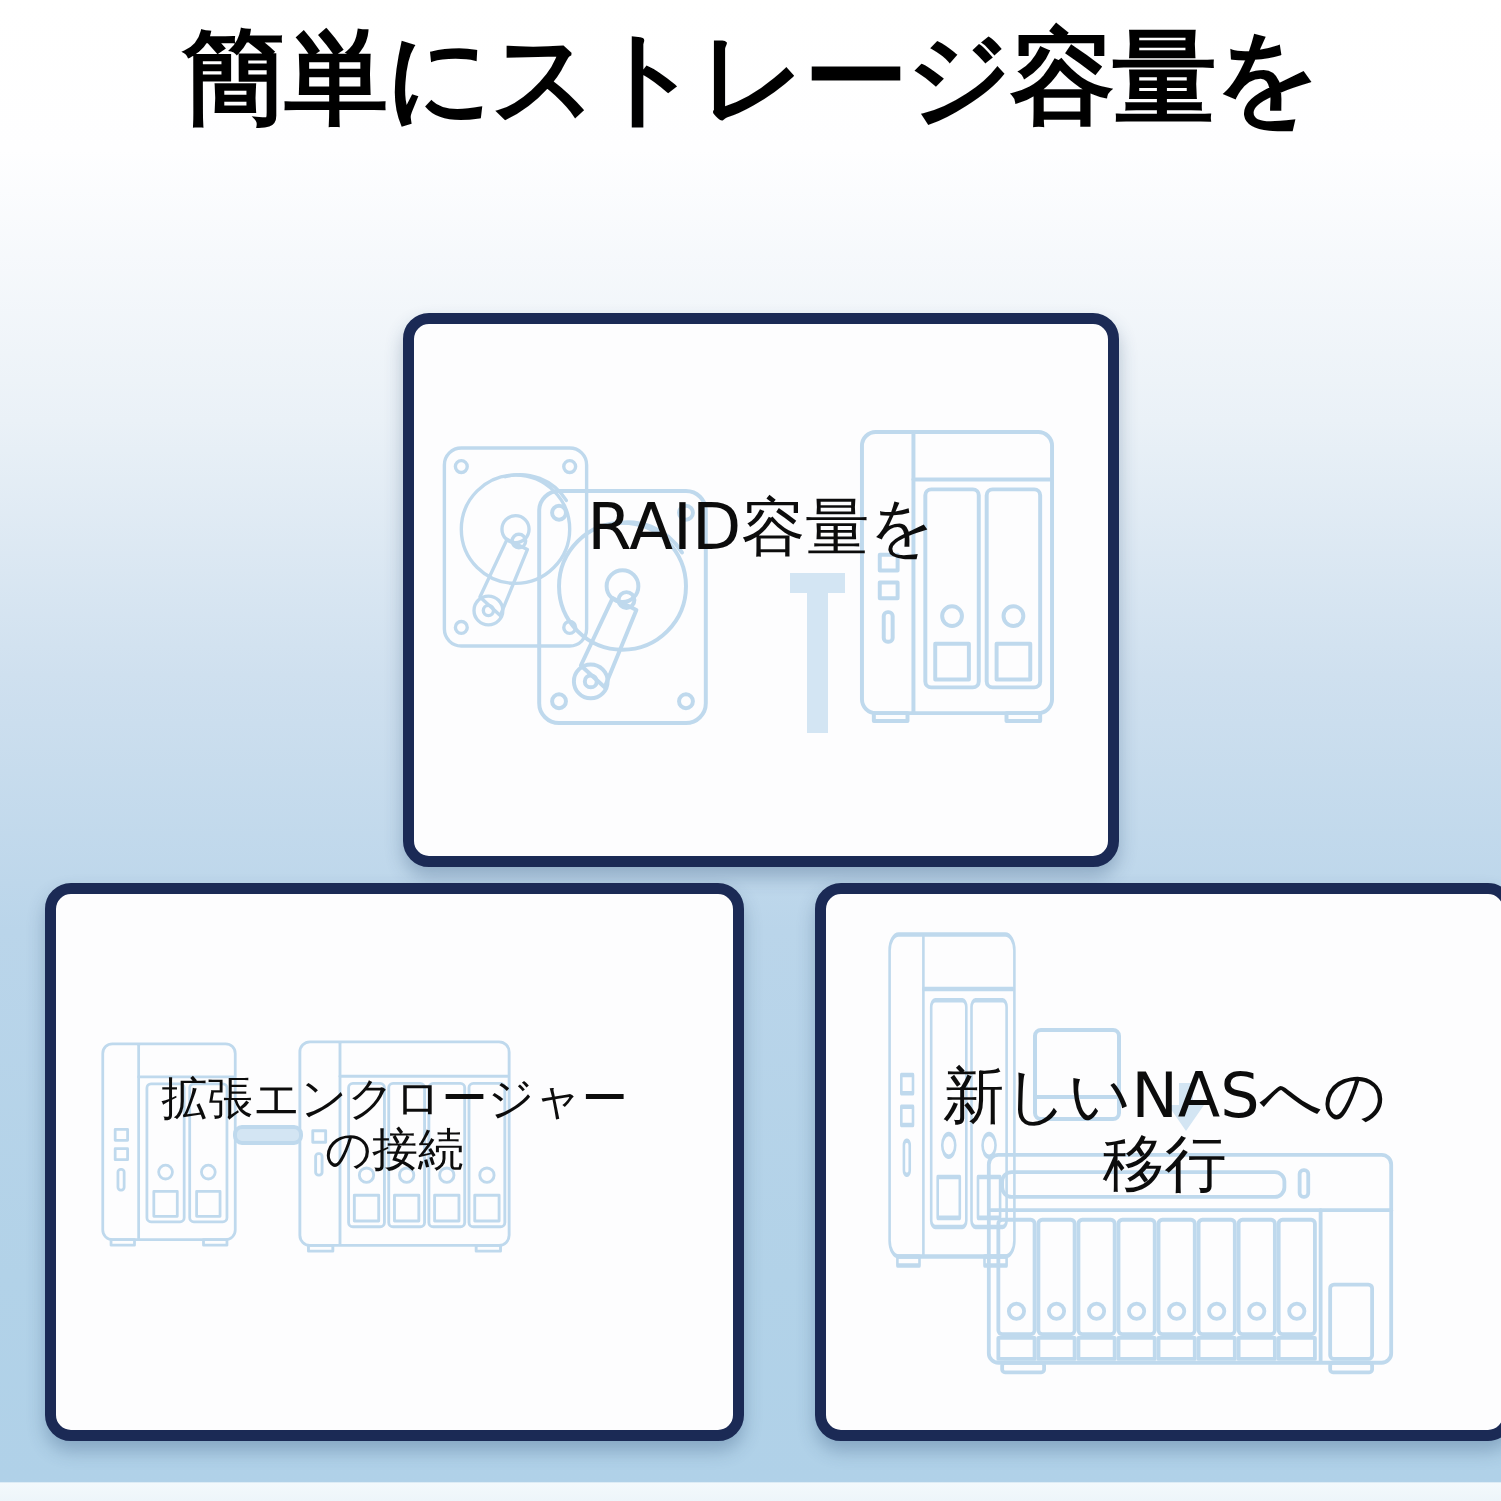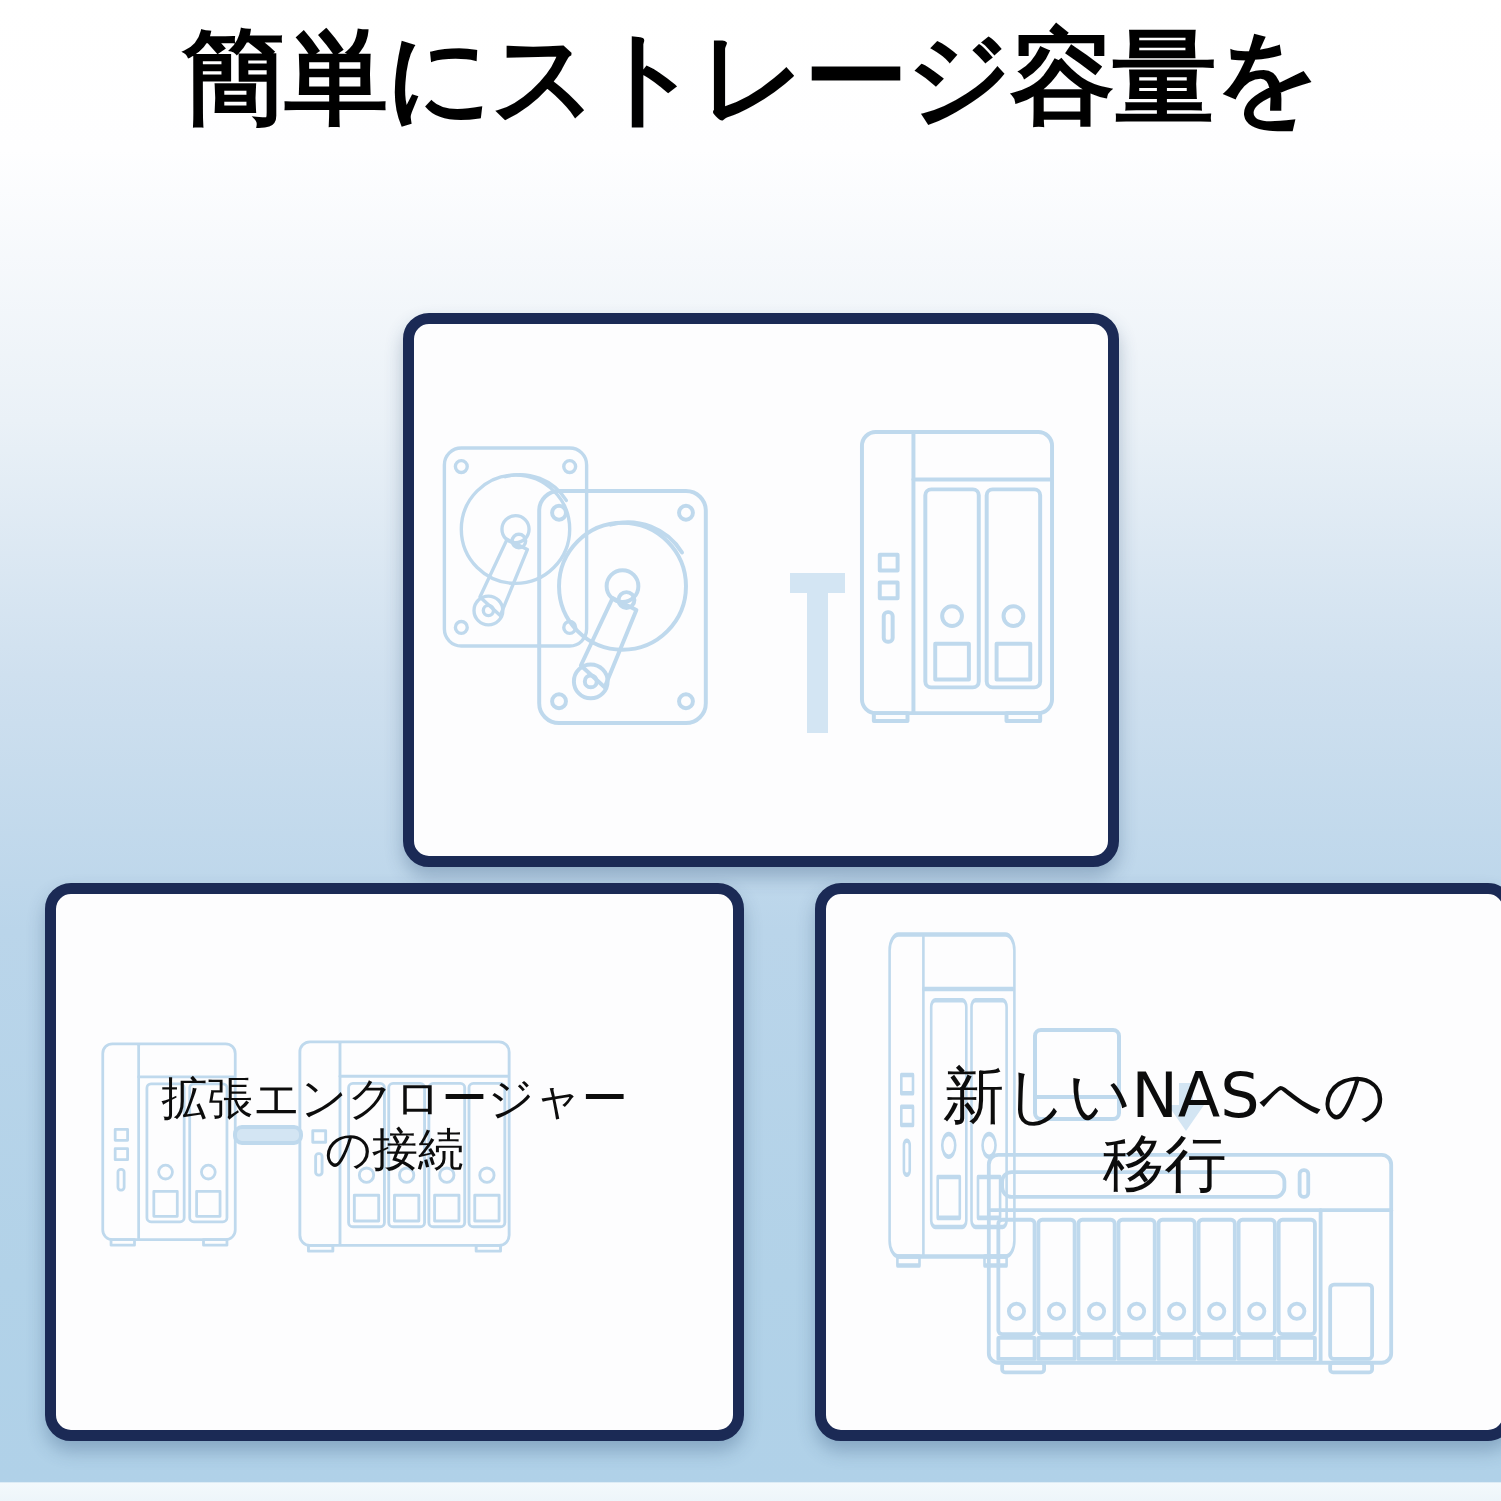--- a/index.html
+++ b/index.html
@@ -164,20 +164,21 @@
   <svg class="art hdd-front" viewBox="0 0 176 242">
       <use href="#sym-hdd"></use>
     </svg>
   <svg class="art t-mark" viewBox="0 0 55 160">
     <path class="softfill" d="M0 0 H55 V20 H38 V160 H17 V20 H0 Z"></path>
   </svg>
   <svg class="art nas2-c1" viewBox="0 0 200 300">
       <use href="#sym-nas2"></use>
     </svg>
   <div class="card-label">
+    <div>RAID容量を</div>
   </div>
 </div>
 
 <div class="card card-2">
   <svg class="art nas2-c2" viewBox="0 0 200 300">
       <use href="#sym-nas2"></use>
     </svg>
   <svg class="art nas4-c2" viewBox="0 0 300 300">
       <use href="#sym-nas4"></use>
     </svg>

